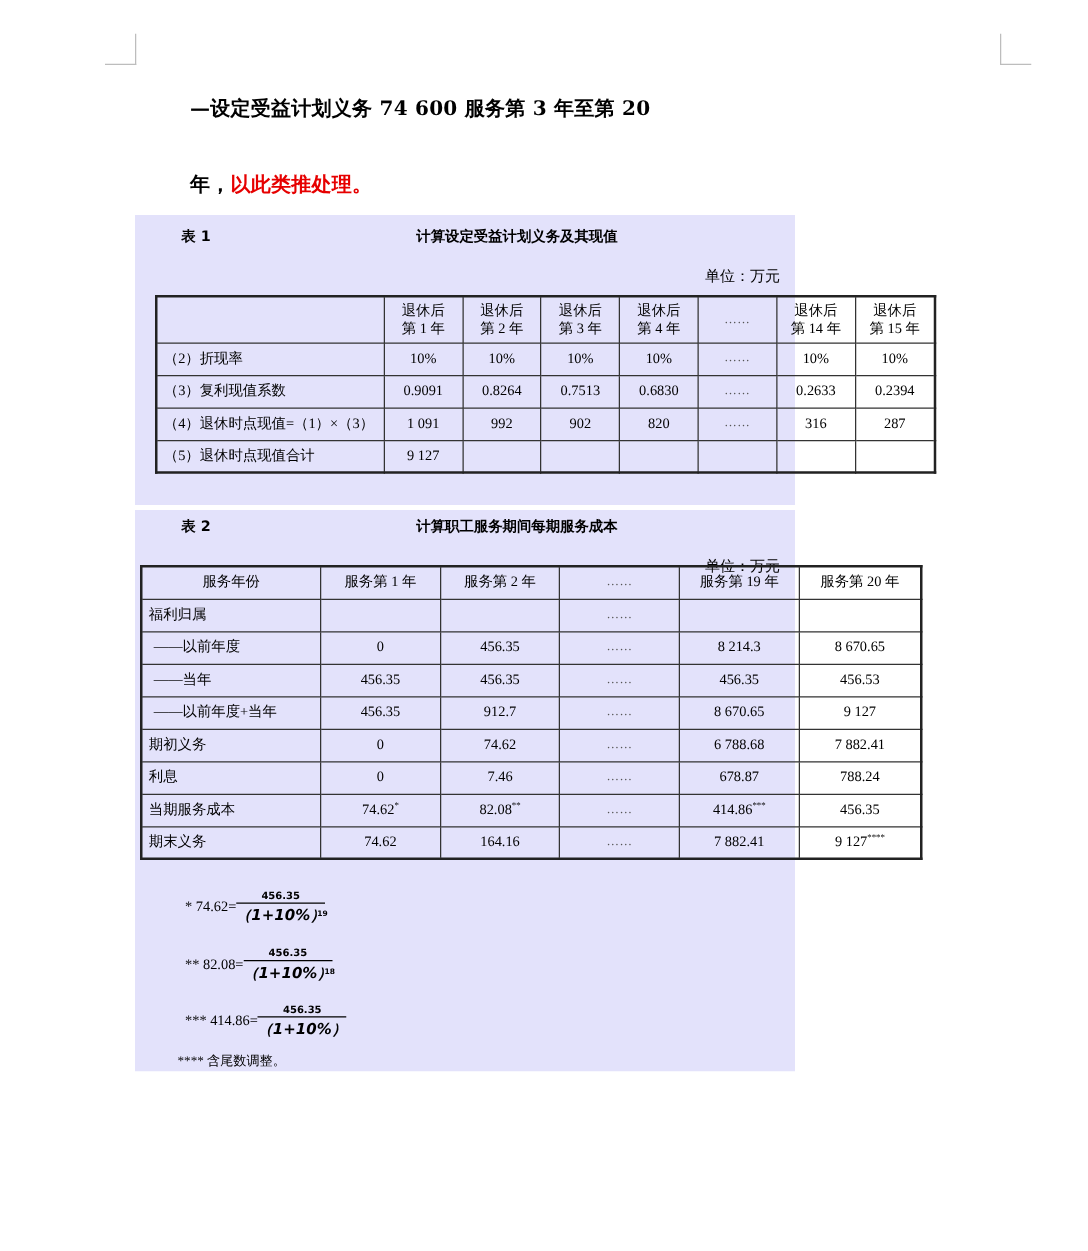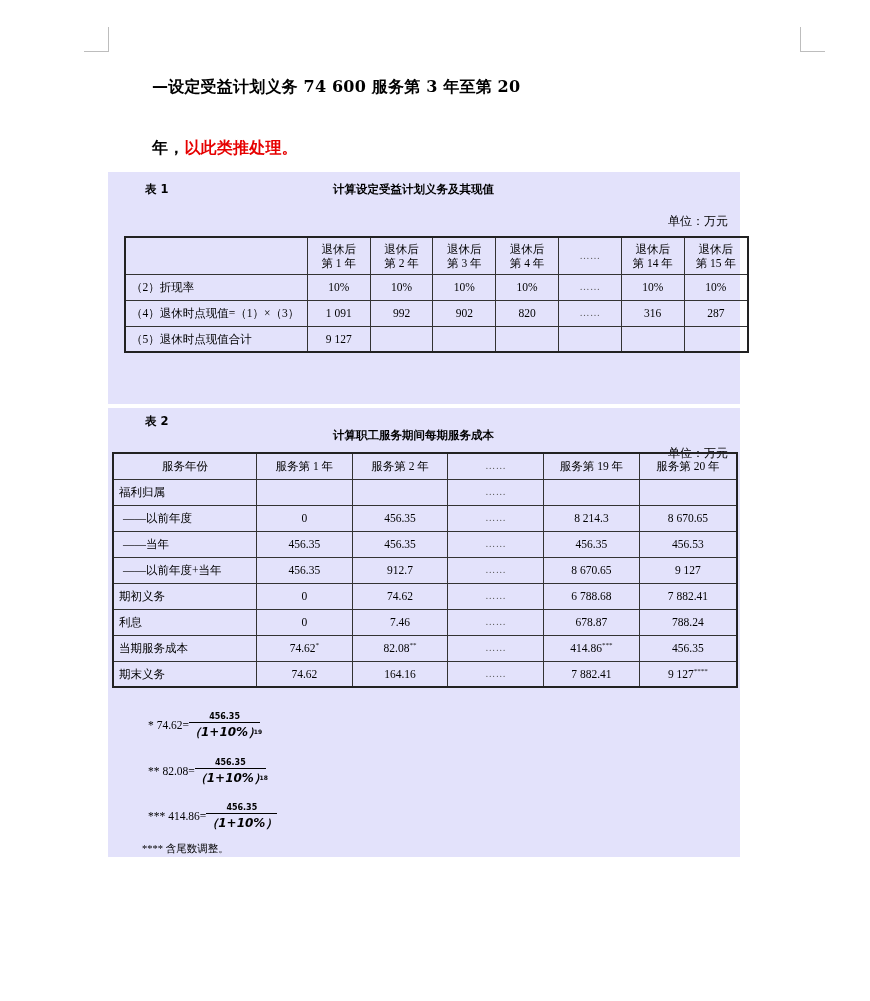--- a/index.html
+++ b/index.html
@@ -6,21 +6,21 @@
   body { width:870px; height:1001px; position:relative; overflow:hidden;
          font-family:"DejaVu Serif","Liberation Serif",serif; color:#000; }
   .corner { position:absolute; width:24px; height:24px; border-color:#bdbdbd; border-style:solid; border-width:0; }
   .corner.tl { left:84px; top:27px; border-right-width:1px; border-bottom-width:1px; }
   .corner.tr { left:800px; top:27px; border-left-width:1px; border-bottom-width:1px; }
   .para { position:absolute; left:152px; font-size:16px; font-weight:bold; white-space:nowrap; letter-spacing:0.2px;margin-top:24px; }
   .para.l1 { top:53px; }
   .para.l2 { top:114px; }
   .red { color:#e60000; }
 
-  .img-block { position:absolute; left:108px; width:632px; background:#e3e2fb; }
+  .img-block { position:absolute; left:108px; width:528px; background:#e3e2fb; }
   .blk1 { top:172px; height:232px; }
   .blk2 { top:408px; height:449px; }
   .cap { position:absolute; font-size:11.5px; font-weight:bold; font-family:"DejaVu Sans","Liberation Sans",sans-serif; }
   .unit { position:absolute; right:12px; font-size:12px;margin-left:39px; }
 
   table.t { position:absolute; border-collapse:collapse; font-size:11.5px; font-family:"Liberation Serif",serif; }
   table.t td { border:1px solid #333; text-align:center; padding:0; line-height:14px; }
   table.t td.lbl { text-align:left; padding-left:5px; }
   table.t td.ind { text-align:left; padding-left:9px; }
   table.t tr { }
@@ -73,20 +73,30 @@
       <td class="lbl">（2）折现率</td>
       <td>10%</td>
       <td>10%</td>
       <td>10%</td>
       <td>10%</td>
       <td class="dots">……</td>
       <td>10%</td>
       <td>10%</td>
     </tr>
     <tr style="height:26px">
+      <td class="lbl">（3）复利现值系数</td>
+      <td>0.9091</td>
+      <td>0.8264</td>
+      <td>0.7513</td>
+      <td>0.6830</td>
+      <td class="dots">……</td>
+      <td>0.2633</td>
+      <td>0.2394</td>
+    </tr>
+    <tr style="height:26px">
       <td class="lbl">（4）退休时点现值=（1）×（3）</td>
       <td>1 091</td>
       <td>992</td>
       <td>902</td>
       <td>820</td>
       <td class="dots">……</td>
       <td>316</td>
       <td>287</td>
     </tr>
     <tr style="height:26px">
@@ -98,21 +108,21 @@
       <td></td>
       <td></td>
       <td></td>
     </tr>
   </tbody>
     </table>
 </div>
 
 <div class="img-block blk2">
   <div class="cap" style="left:37px; top:6px;">表 2</div>
-  <div class="cap" style="left:225px; top:20px;">计算职工服务期间每期服务成本</div>
+  <div class="cap" style="left:225px; top:6px;">计算职工服务期间每期服务成本</div>
   <div class="unit" style="top:37px;">单位：万元</div>
   <table class="t" style="left:4px; top:44px; width:626px;">
     <colgroup>
       <col style="width:144px">
         <col style="width:96px">
         <col style="width:96px">
         <col style="width:96px">
         <col style="width:96px">
         <col style="width:98px">
     </colgroup>

